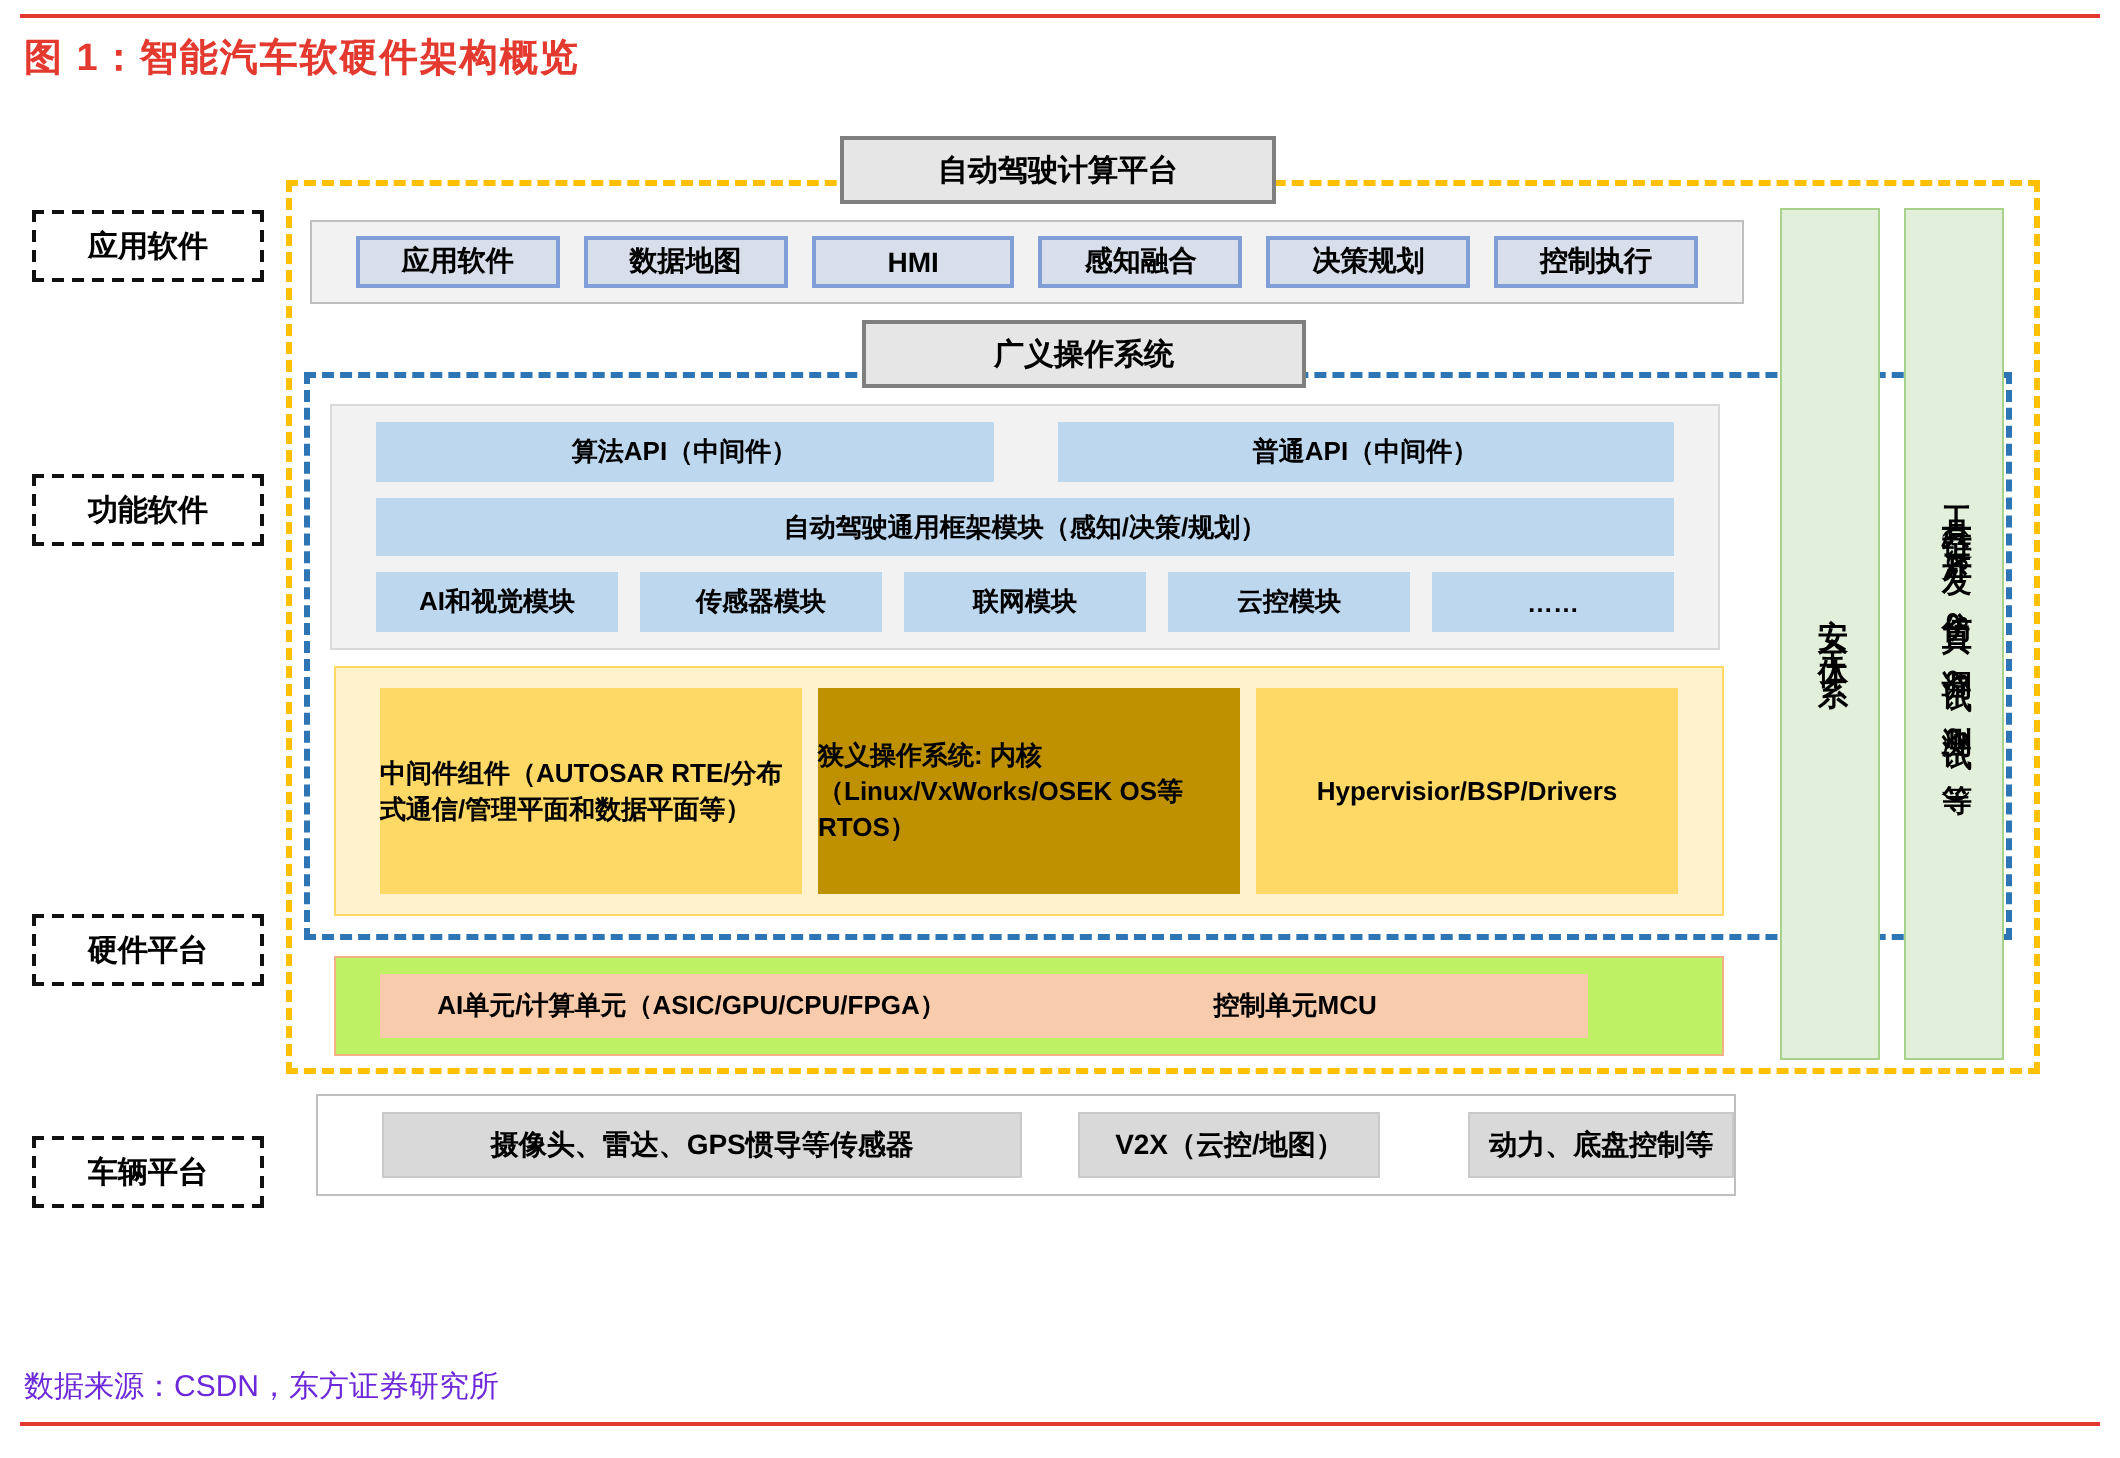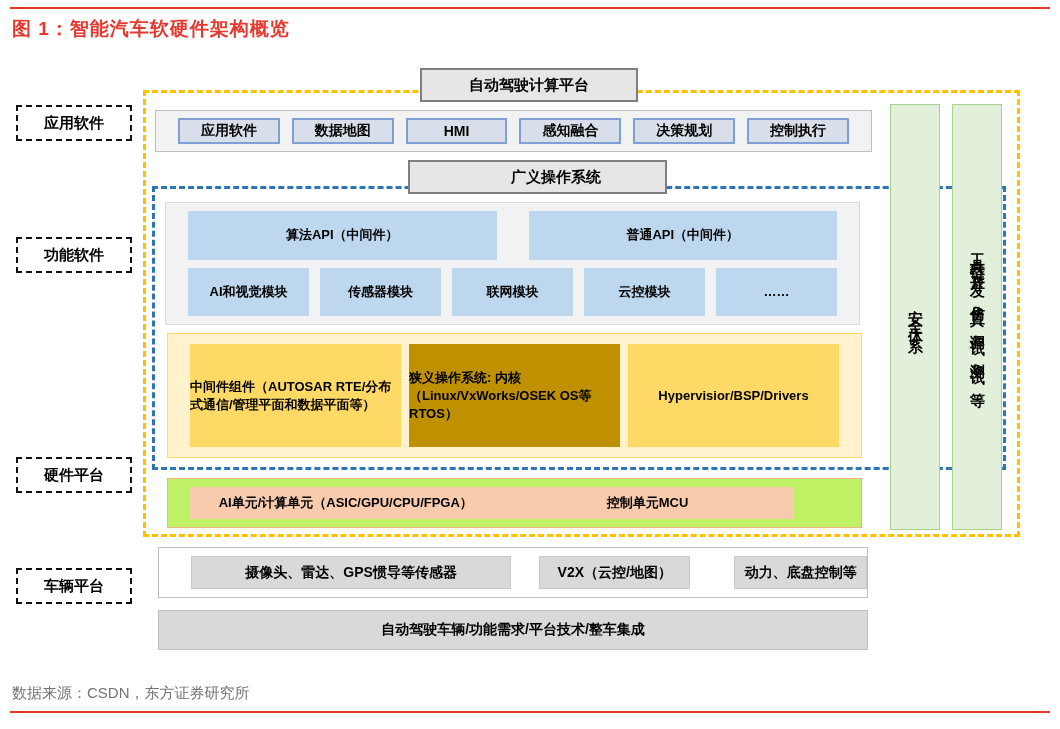--- a/index.html
+++ b/index.html
@@ -3,21 +3,21 @@
 <meta charset="utf-8">
 <style>
   html,body{margin:0;padding:0;background:#fff;}
   .canvas{
     position:relative;width:1060px;height:729px;background:#fff;overflow:hidden;
     font-family:"Liberation Sans","DejaVu Sans",sans-serif;color:#000;
   }
   
   .rule{position:absolute;left:10px;right:10px;height:2px;}
   .fig-title{position:absolute;left:12px;top:16px;font-size:19px;font-weight:bold;letter-spacing:1px;}
-  .source{position:absolute;left:12px;top:684px;font-size:15px;color:#737373;}
+  .source{position:absolute;left:12px;top:684px;font-size:15px;color:#6d28d9;}
   
   .frame-yellow{position:absolute;left:143px;top:90px;width:871px;height:441px;
     border:3px dashed #FFC000;z-index:1;}
   .frame-blue{position:absolute;left:152px;top:186px;width:848px;height:278px;
     border:3px dashed #2E75B6;z-index:1;}
   
   .side-label{position:absolute;left:16px;width:112px;height:32px;border:2px dashed #111;
     background:#fff;display:flex;align-items:center;justify-content:center;
     font-size:15px;font-weight:bold;z-index:2;}
   
@@ -72,35 +72,38 @@
 
   <div class="frame-yellow"></div>
   <div class="frame-blue"></div>
 
   <div class="side-label" style="top:105px;">应用软件</div>
   <div class="side-label" style="top:237px;">功能软件</div>
   <div class="side-label" style="top:457px;">硬件平台</div>
   <div class="side-label" style="top:568px;">车辆平台</div>
 
   <div class="hdr" style="left:420px;top:68px;width:214px;">自动驾驶计算平台</div>
-  <div class="hdr" style="left:408px;top:160px;width:218px;padding-left:37px;">广义操作系统</div>
+  <div class="hdr" style="left:431px;top:160px;width:218px;">广义操作系统</div>
 
   <div class="container app-row">
     <div class="cell app-box">应用软件</div>
     <div class="cell app-box">数据地图</div>
     <div class="cell app-box">HMI</div>
     <div class="cell app-box">感知融合</div>
     <div class="cell app-box">决策规划</div>
     <div class="cell app-box">控制执行</div>
   </div>
 
   <div class="container func">
     <div class="func-row">
       <div class="cell blue-box">算法API（中间件）</div>
       <div class="cell blue-box">普通API（中间件）</div>
+    </div>
+    <div class="func-row">
+      <div class="cell blue-box">自动驾驶通用框架模块（感知/决策/规划）</div>
     </div>
     <div class="func-row2">
       <div class="cell blue-box">AI和视觉模块</div>
       <div class="cell blue-box">传感器模块</div>
       <div class="cell blue-box">联网模块</div>
       <div class="cell blue-box">云控模块</div>
       <div class="cell blue-box">……</div>
     </div>
   </div>
 
@@ -117,18 +120,17 @@
 
   <div class="vbar" style="left:890px;letter-spacing:10px;">安全体系</div>
   <div class="vbar" style="left:952px;letter-spacing:6px;">工具链（开发&amp;仿真&amp;调试&amp;测试&amp;等）</div>
 
   <div class="container peri">
     <div class="cell gray-box b1">摄像头、雷达、GPS惯导等传感器</div>
     <div class="cell gray-box b2">V2X（云控/地图）</div>
     <div class="cell gray-box b3">动力、底盘控制等</div>
   </div>
 
-  <div class="container veh">自动驾驶车辆/功能需求/平台技术/整车集成</div>
 
   <div class="source">数据来源：CSDN，东方证券研究所</div>
   <div class="rule" style="top:711px;height:1.5px;background:#E4392E;"></div>
 
 </div>
 
 </body></html>

